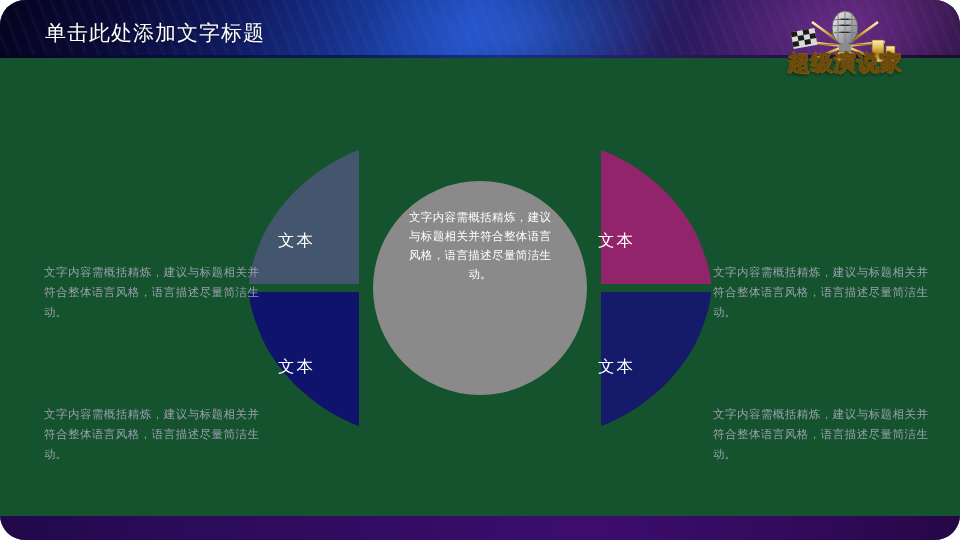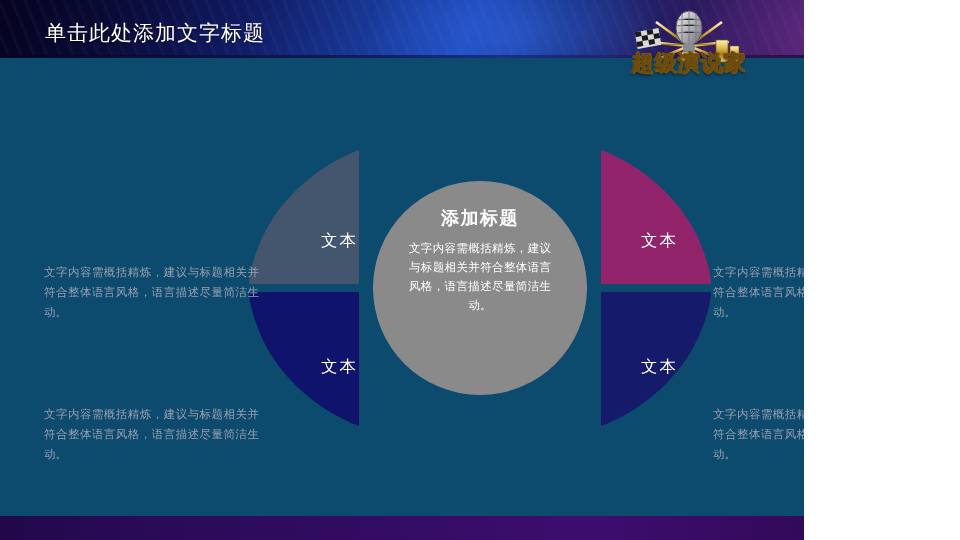--- a/index.html
+++ b/index.html
@@ -9,24 +9,25 @@
   body {
     width: 960px;
     height: 540px;
     overflow: hidden;
     font-family: "Liberation Sans", "DejaVu Sans", sans-serif;
     background: #ffffff;
   }
 
   .slide {
     position: relative;
-    width: 804px;
+    width: 960px;
     height: 540px;
-    background: #0c4a6e;
+    background: #14532d;
     overflow: hidden;
+    border-radius: 25px;
   }
 
   
   .header {
     position: absolute;
     left: 0;
     top: 0;
     width: 960px;
     height: 58px;
     background:
@@ -153,21 +154,21 @@
     left: 0;
     top: 0;
   }
 
   .petal-label {
     position: absolute;
     color: #ffffff;
     font-size: 16.5px;
     letter-spacing: 2px;
     font-weight: 400;
-    text-align: right;
+    text-align: left;
     width: 80px;
   }
   .pl-tl { left: 278px; top: 172px; }
   .pl-bl { left: 278px; top: 298px; }
   .pl-tr { left: 598px; top: 172px; }
   .pl-br { left: 598px; top: 298px; }
 
   
   .center-stack {
     position: absolute;
@@ -314,21 +315,20 @@
 
       <circle cx="480" cy="230" r="107" fill="#8a8a8a"></circle>
     </svg>
 
     <div class="petal-label pl-tl">文本</div>
     <div class="petal-label pl-bl">文本</div>
     <div class="petal-label pl-tr">文本</div>
     <div class="petal-label pl-br">文本</div>
 
     <div class="center-stack">
-      <div class="center-title">添加标题</div>
       <div class="center-body">文字内容需概括精炼，建议与标题相关并符合整体语言风格，语言描述尽量简洁生动。</div>
     </div>
 
     <div class="side-text st-tl">文字内容需概括精炼，建议与标题相关并符合整体语言风格，语言描述尽量简洁生动。</div>
     <div class="side-text st-bl">文字内容需概括精炼，建议与标题相关并符合整体语言风格，语言描述尽量简洁生动。</div>
     <div class="side-text st-tr">文字内容需概括精炼，建议与标题相关并符合整体语言风格，语言描述尽量简洁生动。</div>
     <div class="side-text st-br">文字内容需概括精炼，建议与标题相关并符合整体语言风格，语言描述尽量简洁生动。</div>
   </div>
 
   <div class="footer"></div>

